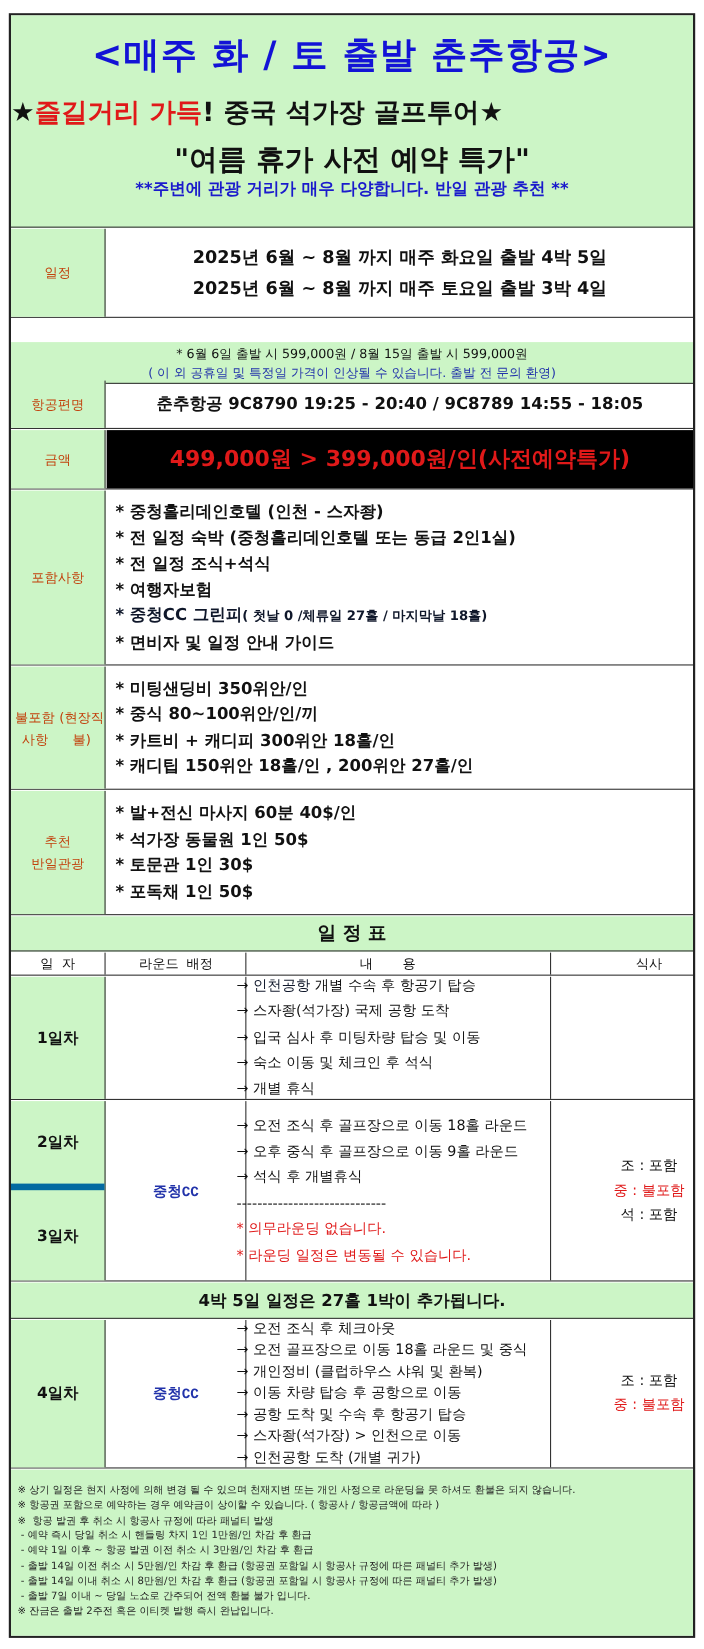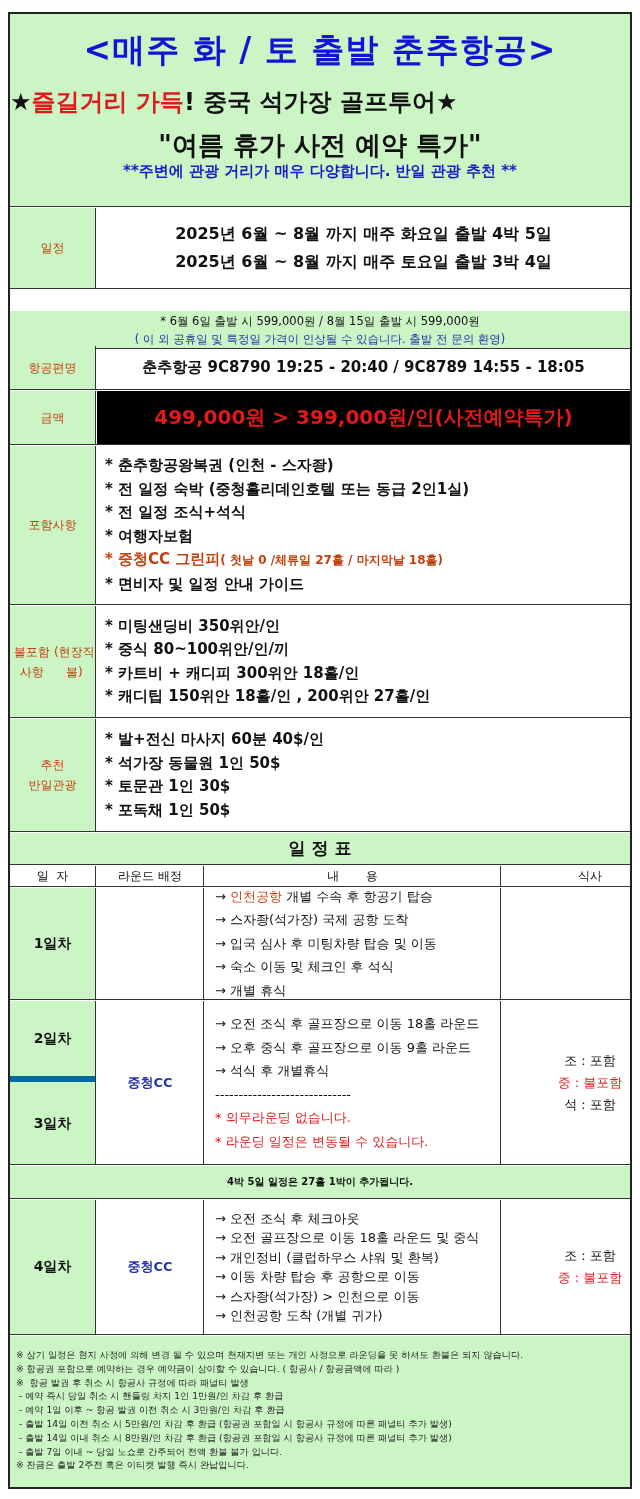--- a/index.html
+++ b/index.html
@@ -15,38 +15,38 @@
   .label-cell {
     position: absolute; left: 0; top: 0; bottom: 0; width: 86px;
     border-right: 1px solid #333; background: #ccf5c6;
     display: flex; align-items: center; justify-content: center; text-align: center;
     font-size: 12px; line-height: 20px; color: #c2410c;
   }
   .value-cell {
     position: absolute; left: 87px; top: 0; bottom: 0; right: 0;
   }
   .center { display: flex; flex-direction: column; align-items: center; justify-content: center; text-align: center; }
-  .blue { color: #c2410c; }
+  .blue { color: #0f172a; }
   .red { color: #e01919; }
   .navy { color: #2233aa; }
   .bold { font-weight: bold; }
 
   
   .hdr { position: absolute; left: 0; top: 0; width: 620px; height: 193px; border-bottom: 1px solid #333; }
   .h1 { position: absolute; left: 0; width: 620px; top: 14px; text-align: center; font-size: 33px; font-weight: bold; color: #1313d6; letter-spacing: 1px; }
   .h2 { position: absolute; left: 0; width: 620px; top: 72px; text-align: left; font-size: 24px; font-weight: bold; color: #111; }
   .h3 { position: absolute; left: 0; width: 620px; top: 114px; text-align: center; font-size: 26px; font-weight: bold; color: #111; }
   .h4 { position: absolute; left: 0; width: 620px; top: 148px; text-align: center; font-size: 15px; font-weight: bold; color: #1a1acc; }
 
   .list { position: absolute; left: 8px; top: 0; bottom: 0; display: flex; flex-direction: column; justify-content: center; font-size: 15px; font-weight: bold; line-height: 23.5px; color: #111; }
   .list .small { font-size: 12px; }
 
   
   .it-col1 { position: absolute; left: 0; width: 86px; top: 0; bottom: 0; border-right: 1px solid #333; }
-  .it-col2 { position: absolute; left: 87px; width: 107px; top: 0; bottom: 0; border-right: 1px solid #333; }
+  .it-col2 { position: absolute; left: 87px; width: 127px; top: 0; bottom: 0; border-right: 1px solid #333; font-family: Liberation Mono, monospace; }
   .it-col3 { position: absolute; left: 195px; width: 296px; top: 0; bottom: 0; border-right: 1px solid #333; }
   .it-col4 { position: absolute; left: 540px; right: 0; top: 0; bottom: 0; }
   .it-content { position: absolute; left: 10px; top: 0; bottom: 0; display: flex; flex-direction: column; justify-content: center; font-size: 13px; line-height: 23.5px; color: #111; }
   .dayname { font-size: 14px; font-weight: bold; }
   .meal { font-size: 13px; line-height: 22px; text-align: center; }
 
   .footer { position: absolute; left: 0; top: 1322px; width: 620px; height: 151px; background: #ccf5c6; padding: 12px 0 0 6px; font-size: 9.2px; line-height: 13.8px; color: #222; }
 </style>
 </head>
 <body>
@@ -82,21 +82,21 @@
 
   <div class="row" style="top:377px;height:54px;">
     <div class="label-cell">금액</div>
     <div class="value-cell center yellow red" style="font-size:20px;font-weight:bold;">499,000원 &gt; 399,000원/인(사전예약특가)</div>
   </div>
 
   <div class="row" style="top:432px;height:159px;">
     <div class="label-cell">포함사항</div>
     <div class="value-cell">
       <div class="list">
-        <div>* 춘추항공왕복권 (인천 - 스자좡)</div>
+        <div>* 중청홀리데인호텔 (인천 - 스자좡)</div>
         <div>* 전 일정 숙박 (중청홀리데인호텔 또는 동급 2인1실)</div>
         <div>* 전 일정 조식+석식</div>
         <div>* 여행자보험</div>
         <div class="blue"><span>* 중청CC 그린피</span><span class="small">( 첫날 0 /체류일 27홀 / 마지막날 18홀)</span></div>
         <div>* 면비자 및 일정 안내 가이드</div>
       </div>
     </div>
   </div>
 
   <div class="row" style="top:592px;height:112px;">
@@ -169,31 +169,32 @@
         <div class="red">* 라운딩 일정은 변동될 수 있습니다.</div>
       </div>
     </div>
     <div class="it-col4 center meal">
       <div>조 : 포함</div>
       <div class="red">중 : 불포함</div>
       <div>석 : 포함</div>
     </div>
   </div>
 
-  <div class="row green center" style="top:1152px;height:33px;font-size:10px;font-weight:bold;">4박 5일 일정은 27홀 1박이 추가됩니다.</div>
+  <div class="row green center" style="top:1152px;height:33px;font-size:15px;font-weight:bold;">4박 5일 일정은 27홀 1박이 추가됩니다.</div>
 
   <div class="row" style="top:1186px;height:135px;">
     <div class="it-col1 green center dayname">4일차</div>
     <div class="it-col2 center navy bold" style="font-size:13px;">중청CC</div>
     <div class="it-col3">
       <div class="it-content" style="line-height:19.5px;">
         <div>→ 오전 조식 후 체크아웃</div>
         <div>→ 오전 골프장으로 이동 18홀 라운드 및 중식</div>
         <div>→ 개인정비 (클럽하우스 샤워 및 환복)</div>
         <div>→ 이동 차량 탑승 후 공항으로 이동</div>
+        <div>→ 공항 도착 및 수속 후 항공기 탑승</div>
         <div>→ 스자좡(석가장) &gt; 인천으로 이동</div>
         <div>→ 인천공항 도착 (개별  귀가)</div>
       </div>
     </div>
     <div class="it-col4 center meal">
       <div>조 : 포함</div>
       <div class="red">중 : 불포함</div>
     </div>
   </div>
 

